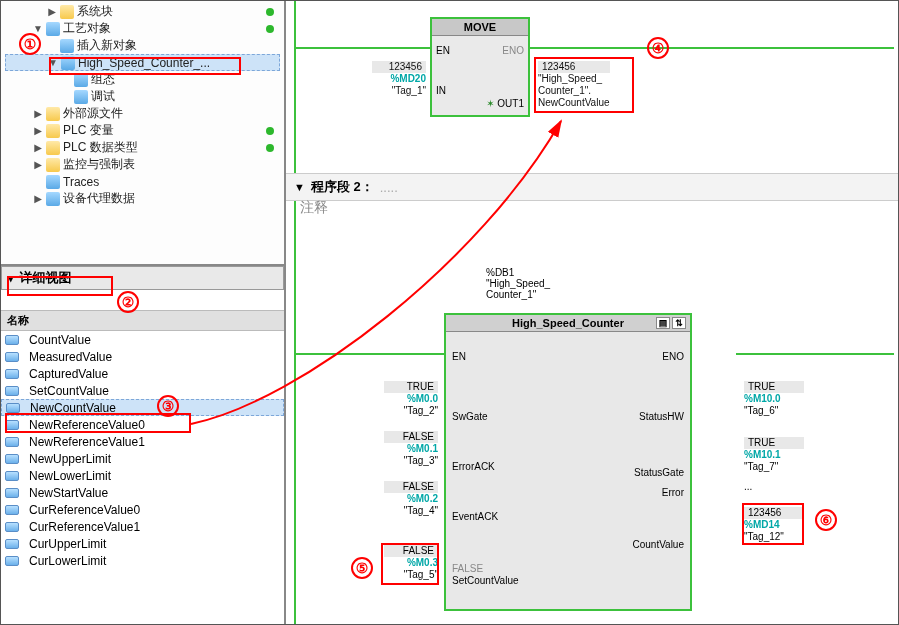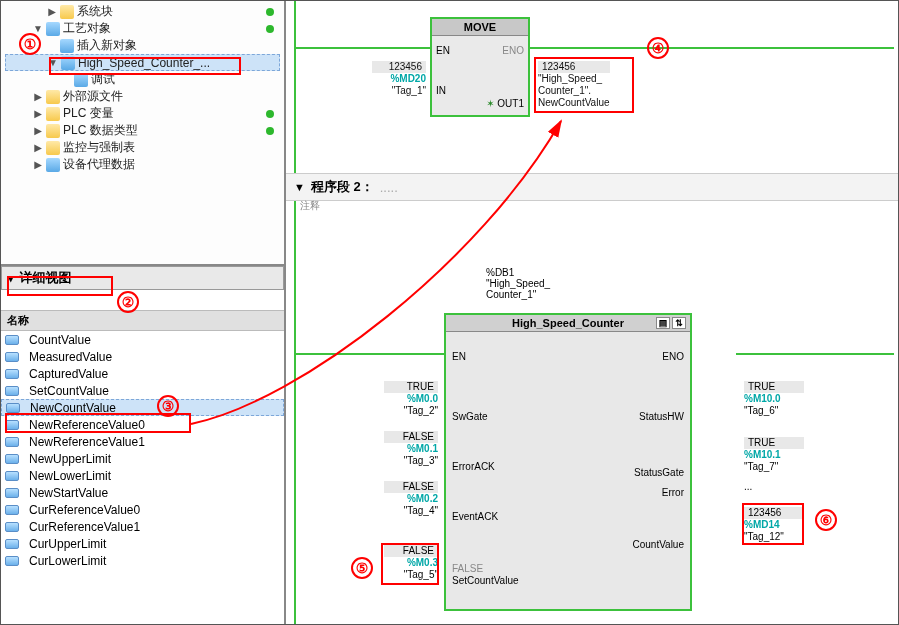--- a/index.html
+++ b/index.html
@@ -23,21 +23,21 @@
 .block { position:absolute; background:#eaeaea; border:1px solid #888; font-size:11px; }
 .block-title { background:#c8c8c8; text-align:center; font-weight:bold; padding:2px 0; border-bottom:1px solid #888; }
 .tag { position:absolute; font-size:10px; line-height:12px; text-align:left; }
 .tag .val  { color:#111; }
 .tag .adr  { color:#00a7a7; font-weight:bold; }
 .tag .nm   { color:#111; }
 .sig-true  { background:#e8e8e8; padding:0 4px; }
 .sig-false { background:#e8e8e8; padding:0 4px; }
 .seg-hdr { background:#f3f3f3; font-size:13px; padding:4px 8px; display:flex; align-items:center; gap:6px; border-top:1px solid #ccc; border-bottom:1px solid #ccc;}
 .seg-hdr .chev { font-size:11px; font-weight:bold;}
-.comment-row { color:#888; font-size:10px; padding:2px 14px 8px; }
+.comment-row { color:#888; font-size:14px; padding:2px 14px 8px; }
 .red-circle { position:absolute; width:22px; height:22px; border:2px solid red; border-radius:50%; color:red; font-size:14px; text-align:center; line-height:18px; font-weight:bold; }
 .red-box { position:absolute; border:2px solid red; }
 .arrow-path { position:absolute; pointer-events:none; }
 .hsc-block { position:absolute; border:2px solid #3cc13c; background:#e8e8e8; }
 .hsc-title { background:#d0d0d0; text-align:center; font-size:11px; font-weight:bold; padding:2px 0; border-bottom:1px solid #888; display:flex; justify-content:center; align-items:center; position:relative;}
 .hsc-icons { position:absolute; right:4px; top:2px; display:flex; gap:2px;}
 .hsc-icons span{width:14px;height:12px;background:#fff;border:1px solid #888;font-size:9px;line-height:10px;text-align:center;}
 .pin {position:absolute; font-size:10px;}
 .pinL {text-align:left;}
 .pinR {text-align:left;}
@@ -67,20 +67,25 @@
         <div class="tree-row" style="padding-left: 42px;">
           <span class="exp"></span>
           <span class="ti obj"></span>
           <span>插入新对象</span>
         </div>
         <div class="tree-row sel" style="padding-left: 42px;">
           <span class="exp">▼</span>
           <span class="ti obj"></span>
           <span>High_Speed_Counter_...</span>
         </div>
+        <div class="tree-row" style="padding-left: 56px;">
+          <span class="exp"></span>
+          <span class="ti obj"></span>
+          <span>组态</span>
+        </div>
         <div class="tree-row" style="padding-left: 56px; align-items: center;">
           <span class="exp"></span>
           <span class="ti obj"></span>
           <span>调试</span>
         </div>
         <div class="tree-row" style="padding-left: 28px;">
           <span class="exp">▶</span>
           <span class="ti folder"></span>
           <span>外部源文件</span>
         </div>
@@ -93,20 +98,25 @@
         <div class="tree-row" style="padding-left: 28px;">
           <span class="exp">▶</span>
           <span class="ti folder"></span>
           <span>PLC 数据类型</span>
           <span class="dot-g"></span>
         </div>
         <div class="tree-row" style="padding-left: 28px;">
           <span class="exp">▶</span>
           <span class="ti folder"></span>
           <span>监控与强制表</span>
+        </div>
+        <div class="tree-row" style="padding-left: 28px;">
+          <span class="exp"></span>
+          <span class="ti obj"></span>
+          <span>Traces</span>
         </div>
         <div class="tree-row" style="padding-left: 28px;">
           <span class="exp">▶</span>
           <span class="ti obj"></span>
           <span>设备代理数据</span>
         </div>
       </div>
     <div class="detail-hdr">
       <span class="chev">▾</span>
       <span>详细视图</span>

